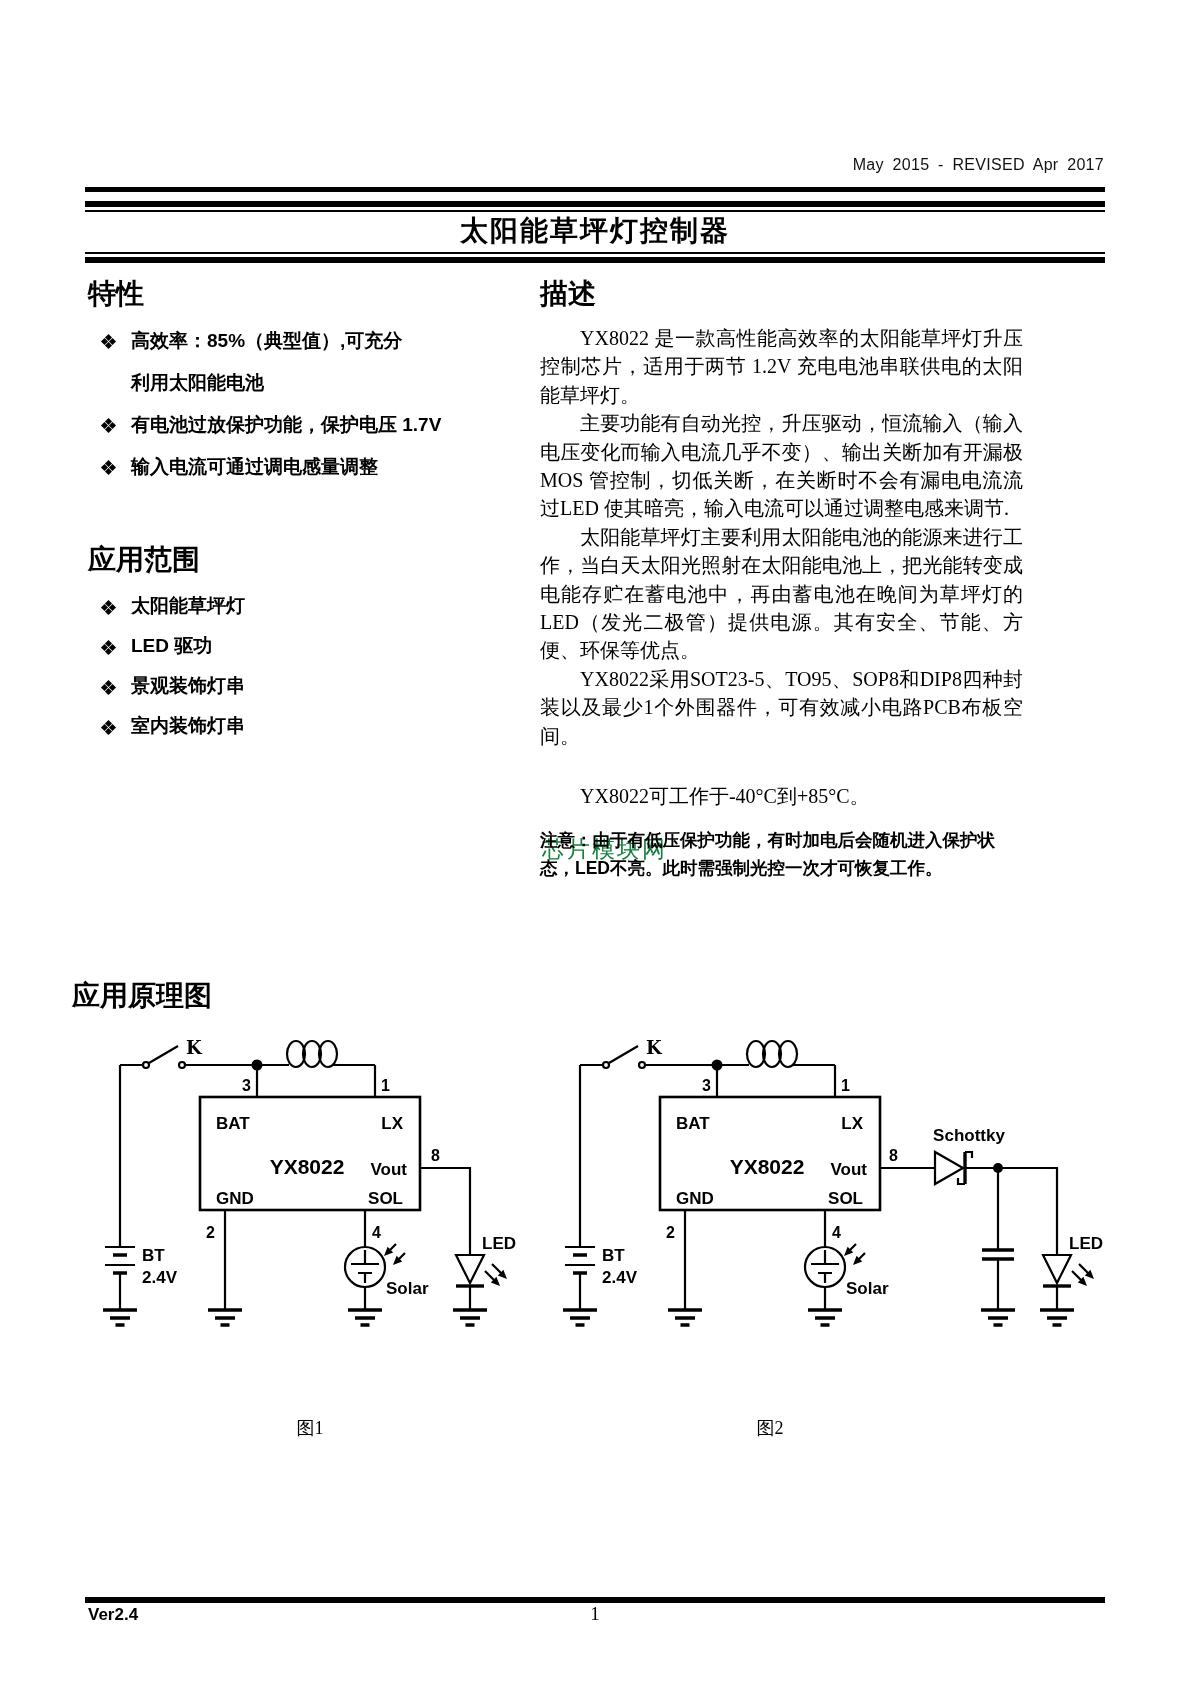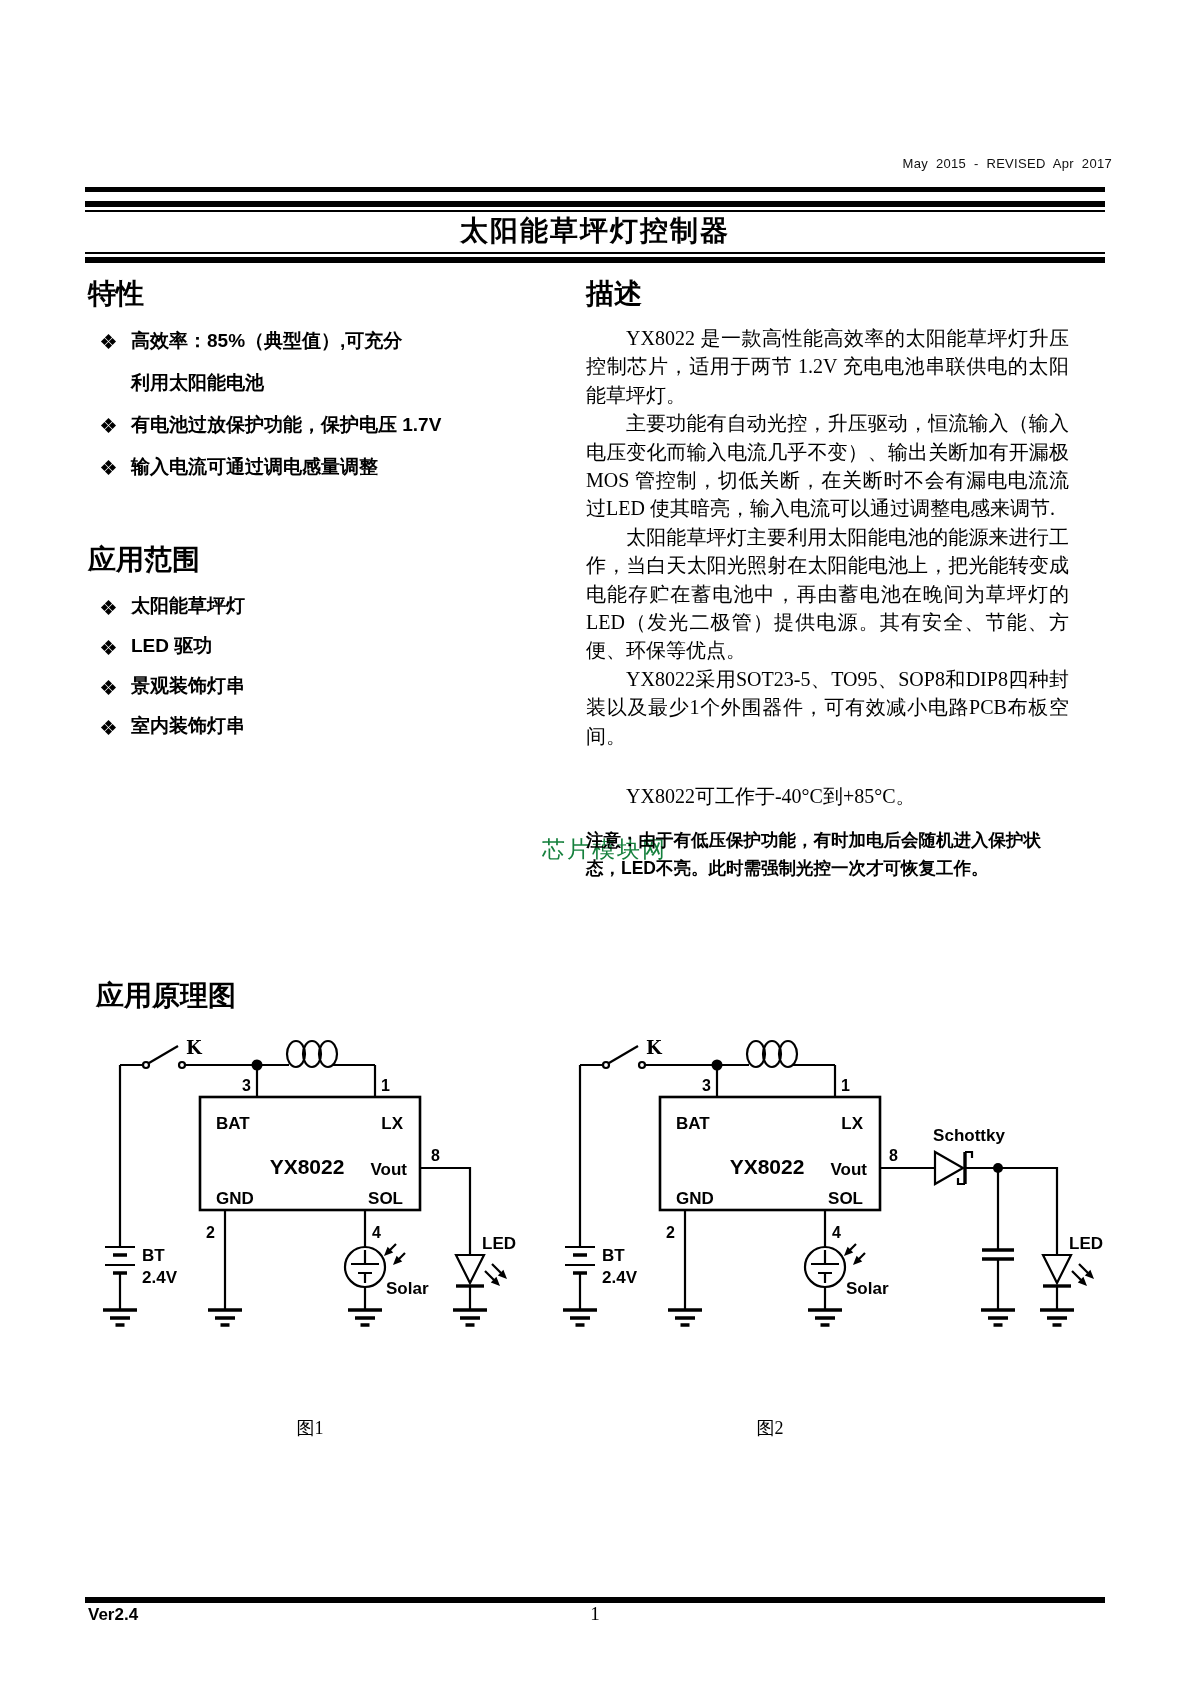--- a/index.html
+++ b/index.html
@@ -2,22 +2,22 @@
 <html><head>
 <meta charset="utf-8">
 <style>
   html,body{margin:0;padding:0;}
   body{
     width:1190px;height:1683px;position:relative;background:#fff;color:#000;
     font-family:"Liberation Serif","DejaVu Serif",serif;overflow:hidden;
   }
   .abs{position:absolute;}
   
-  .revision{top:156px;right:78px;font-family:"Liberation Sans","DejaVu Sans",sans-serif;
-    font-size:13px;letter-spacing:.3px;word-spacing:4px;color:#111;}
+  .revision{top:156px;right:86px;font-family:"Liberation Sans","DejaVu Sans",sans-serif;
+    font-size:16px;letter-spacing:.3px;word-spacing:4px;color:#111;}
   .rule{left:85px;width:1020px;background:#000;}
   .rule-top{top:187px;height:5px;}
   .band-heavy-1{top:201px;height:6px;}
   .band-thin-1{top:210px;height:2px;}
   .band-thin-2{top:252px;height:2px;}
   .band-heavy-2{top:257px;height:6px;}
   .doc-title{top:211px;left:85px;width:1020px;margin:0;text-align:center;
     font-size:28px;font-weight:bold;letter-spacing:2px;line-height:40px;}
   
   h2{margin:0;font-size:28px;font-weight:bold;line-height:40px;font-family:"Liberation Serif","DejaVu Serif",serif;}
@@ -30,29 +30,29 @@
   .features .li{line-height:42px;}
   .applications .li{line-height:40px;}
   .li-text{margin-left:16px;white-space:pre-line;}
   .d4{position:relative;display:inline-block;width:13px;height:13px;flex:0 0 13px;margin-top:15px;}
   .d4 i{position:absolute;width:5px;height:5px;background:#000;transform:rotate(45deg);}
   .d4 i:nth-child(1){top:0;left:4px;}
   .d4 i:nth-child(2){top:4px;left:0;}
   .d4 i:nth-child(3){top:4px;left:8px;}
   .d4 i:nth-child(4){top:8px;left:4px;}
   
-  .description{left:540px;top:274px;width:483px;z-index:1;margin-left:46px;}
+  .description{left:540px;top:274px;width:483px;z-index:1;}
   .description p{margin:0;font-size:20px;line-height:28.4px;text-align:justify;text-indent:2em;}
   .description p.first{margin-top:10px;}
   .description p.temp-line{margin-top:32px;}
   .description p.note{margin-top:15px;text-indent:0;text-align:left;
     font-family:"Liberation Sans","DejaVu Sans",sans-serif;font-weight:bold;font-size:17.5px;line-height:28px;}
   .watermark{left:542px;top:834px;z-index:0;font-size:23px;letter-spacing:2px;color:#15803d;}
   
-  .schematic-heading{left:96px;top:976px;}
+  .schematic-heading{left:72px;top:976px;}
   .fig1{left:85px;top:1025px;}
   .fig2{left:545px;top:1025px;}
   .caption{top:1416px;width:100px;text-align:center;font-size:18px;}
   .cap1{left:260px;}
   .cap2{left:720px;}
   
   .w{fill:none;stroke:#000;stroke-width:2.2px;}
   .w3{fill:none;stroke:#000;stroke-width:3.4px;}
   .oc{fill:#fff;stroke:#000;stroke-width:2.2px;}
   .icr{fill:#fff;stroke:#000;stroke-width:2.6px;}

